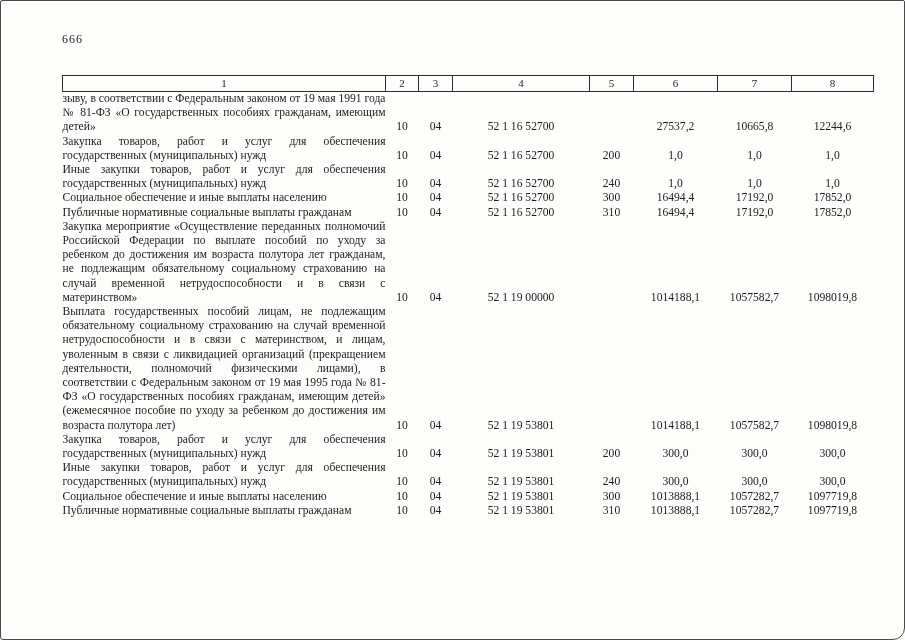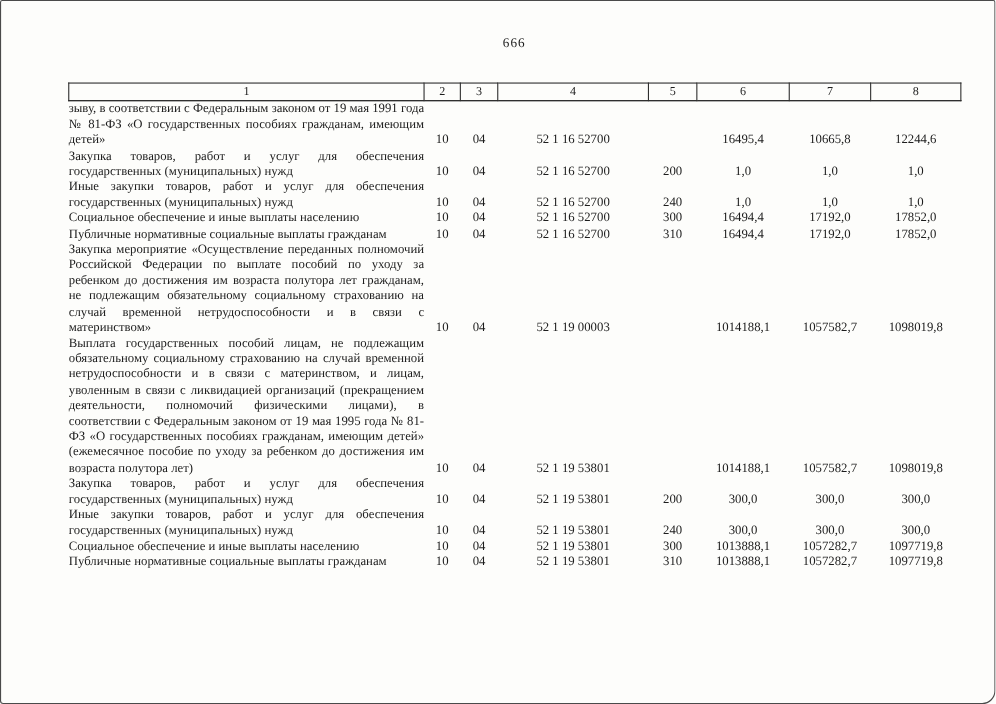--- a/index.html
+++ b/index.html
@@ -15,21 +15,20 @@
   .frame {
     position: absolute;
     inset: 0;
     border: 1px solid #4a4a4a;
     border-radius: 2px 2px 12px 3px;
     pointer-events: none;
   }
   .page-number {
     margin: 32px 0 0 62px;
     width: 811px;
-    text-align: center;
     font-size: 12px;
     letter-spacing: 1px;
   }
   table.doc-table {
     margin: 28px 0 0 62px;
     width: 811px;
     border-collapse: collapse;
     table-layout: fixed;
     font-size: 11.6px;
     line-height: 14.2px;
@@ -84,21 +83,21 @@
       <td>8</td>
     </tr>
   </thead>
   <tbody>
     <tr>
       <td class="c-text">зыву, в соответствии с Федеральным законом от 19 мая 1991 года № 81-ФЗ «О государственных пособиях гражданам, имеющим детей»</td>
       <td class="c-center">10</td>
       <td class="c-center">04</td>
       <td class="c-center">52 1 16 52700</td>
       <td class="c-center"></td>
-      <td class="c-center">16495,4</td>
+      <td class="c-center">27537,2</td>
       <td class="c-center">10665,8</td>
       <td class="c-center">12244,6</td>
     </tr>
     <tr>
       <td class="c-text">Закупка товаров, работ и услуг для обеспечения государственных (муниципальных) нужд</td>
       <td class="c-center">10</td>
       <td class="c-center">04</td>
       <td class="c-center">52 1 16 52700</td>
       <td class="c-center">200</td>
       <td class="c-center">1,0</td>
@@ -132,21 +131,21 @@
       <td class="c-center">52 1 16 52700</td>
       <td class="c-center">310</td>
       <td class="c-center">16494,4</td>
       <td class="c-center">17192,0</td>
       <td class="c-center">17852,0</td>
     </tr>
     <tr>
       <td class="c-text">Закупка мероприятие «Осуществление переданных полномочий Российской Федерации по выплате пособий по уходу за ребенком до достижения им возраста полутора лет гражданам, не подлежащим обязательному социальному страхованию на случай временной нетрудоспособности и в связи с материнством»</td>
       <td class="c-center">10</td>
       <td class="c-center">04</td>
-      <td class="c-center">52 1 19 00003</td>
+      <td class="c-center">52 1 19 00000</td>
       <td class="c-center"></td>
       <td class="c-center">1014188,1</td>
       <td class="c-center">1057582,7</td>
       <td class="c-center">1098019,8</td>
     </tr>
     <tr>
       <td class="c-text">Выплата государственных пособий лицам, не подлежащим обязательному социальному страхованию на случай временной нетрудоспособности и в связи с материнством, и лицам, уволенным в связи с ликвидацией организаций (прекращением деятельности, полномочий физическими лицами), в соответствии с Федеральным законом от 19 мая 1995 года № 81-ФЗ «О государственных пособиях гражданам, имеющим детей» (ежемесячное пособие по уходу за ребенком до достижения им возраста полутора лет)</td>
       <td class="c-center">10</td>
       <td class="c-center">04</td>
       <td class="c-center">52 1 19 53801</td>

